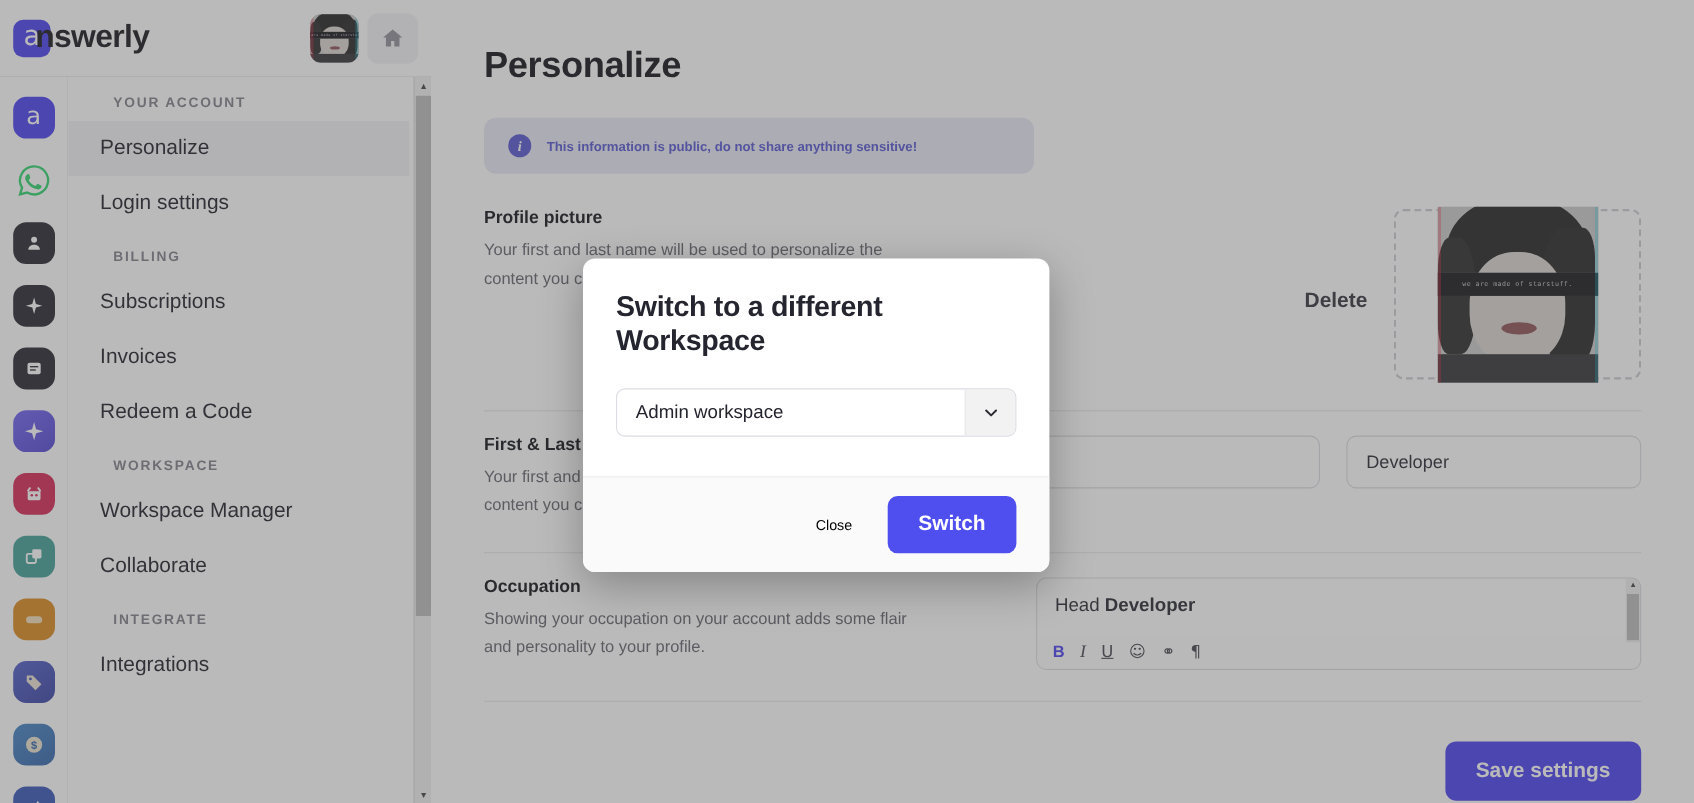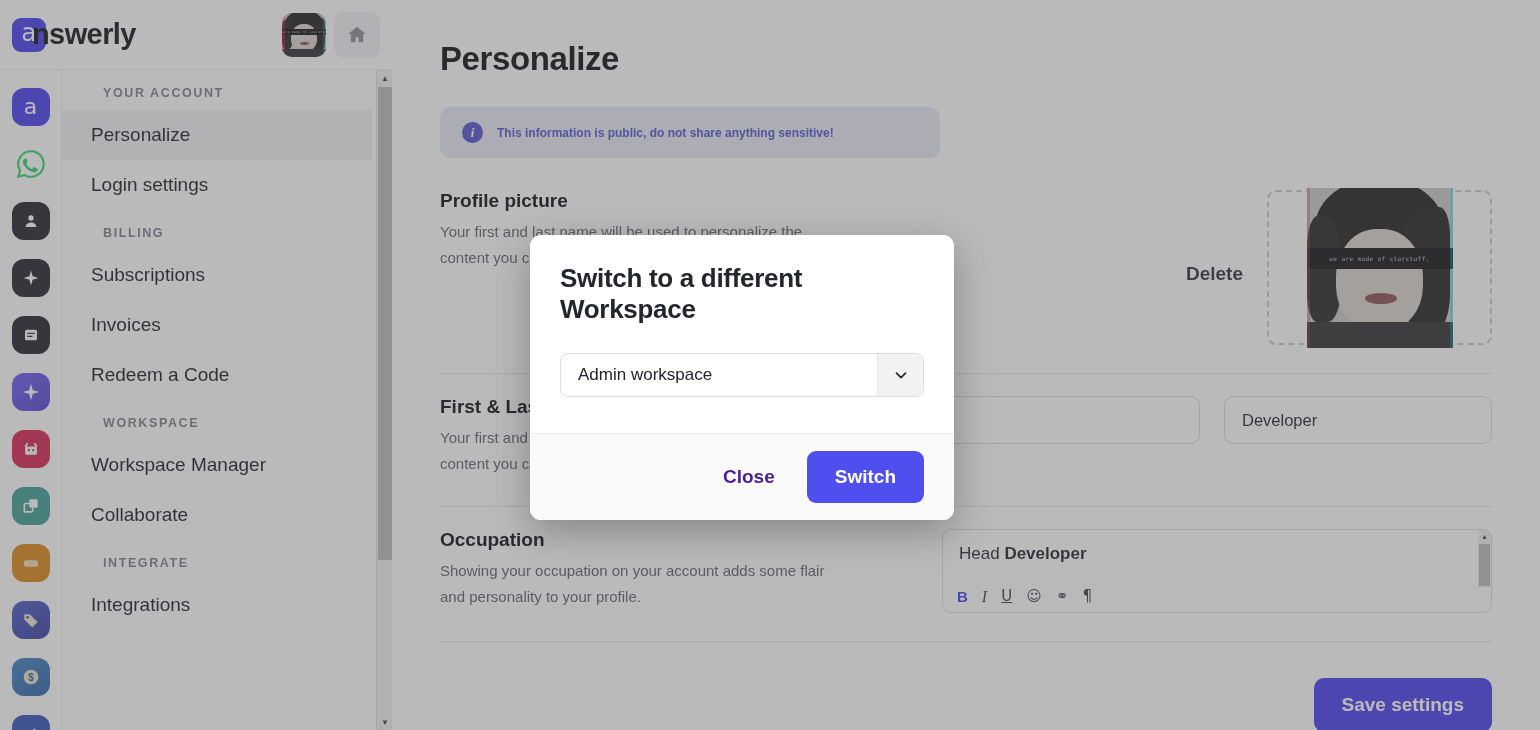--- a/index.html
+++ b/index.html
@@ -118,21 +118,21 @@
   .info-dot {
     width: 21px; height: 21px; border-radius: 50%; background: #4f4fcf;
     color: #fff; font-size: 13px; font-weight: 700; font-style: italic;
     display: flex; align-items: center; justify-content: center; flex: none;
     font-family: "Liberation Serif", serif;
   }
   #info-text { font-size: 12px; font-weight: 700; color: #4f4fcf; }
 
   .section { display: flex; align-items: flex-start; padding: 0 0 22px 0; }
   .section-left { width: 470px; flex: none; }
-  .section-title { font-size: 19px; font-weight: 700; color: #07070f; margin-bottom: 7px; }
+  .section-title { font-size: 16px; font-weight: 700; color: #07070f; margin-bottom: 7px; }
   .section-desc { font-size: 15px; color: #5d5d68; line-height: 1.75; }
   .section-right { flex: 1; display: flex; align-items: center; justify-content: flex-end; gap: 24px; }
   .divider { height: 1px; background: #e6e6eb; margin: 6px 0 22px 0; }
 
   
   #pic-dropzone {
     width: 225px; height: 155px; border: 2px dashed #c8c8d0; border-radius: 9px;
     display: flex; align-items: center; justify-content: center;
   }
   #pic-thumb { width: 146px; height: 160px; position: relative; overflow: hidden; background:#b9b9b9; }
@@ -192,21 +192,21 @@
   #ws-select-caret {
     width: 46px; height: 100%; background: #f2f2f2; border-left: 1px solid #e6e6ec;
     display: flex; align-items: center; justify-content: center; font-size: 14px; color: #2b2b33;
     font-family: "DejaVu Sans", sans-serif;
   }
   #modal-footer {
     border-top: 1px solid #ededf1; background: #fafafa;
     padding: 17px 30px; display: flex; justify-content: flex-end;
     align-items: center; gap: 14px;
   }
-  #close-btn { font-size: 19px; font-weight: 700; color: #4c1d95; padding: 12px 18px; }
+  #close-btn { font-size: 13px; font-weight: 400; color: #000000; padding: 12px 18px; }
   #switch-btn {
     background: #4f4ff0; color: #fff; font-size: 19px; font-weight: 700;
     padding: 15px 28px; border-radius: 9px;
   }
 
   
   .glitch-face { position: absolute; inset: 0; background: #c9c9c9; }
   .gf-hair {
     position: absolute; left: 6%; top: -6%; width: 88%; height: 62%;
     background: #191919; border-radius: 50% 50% 42% 42%;

